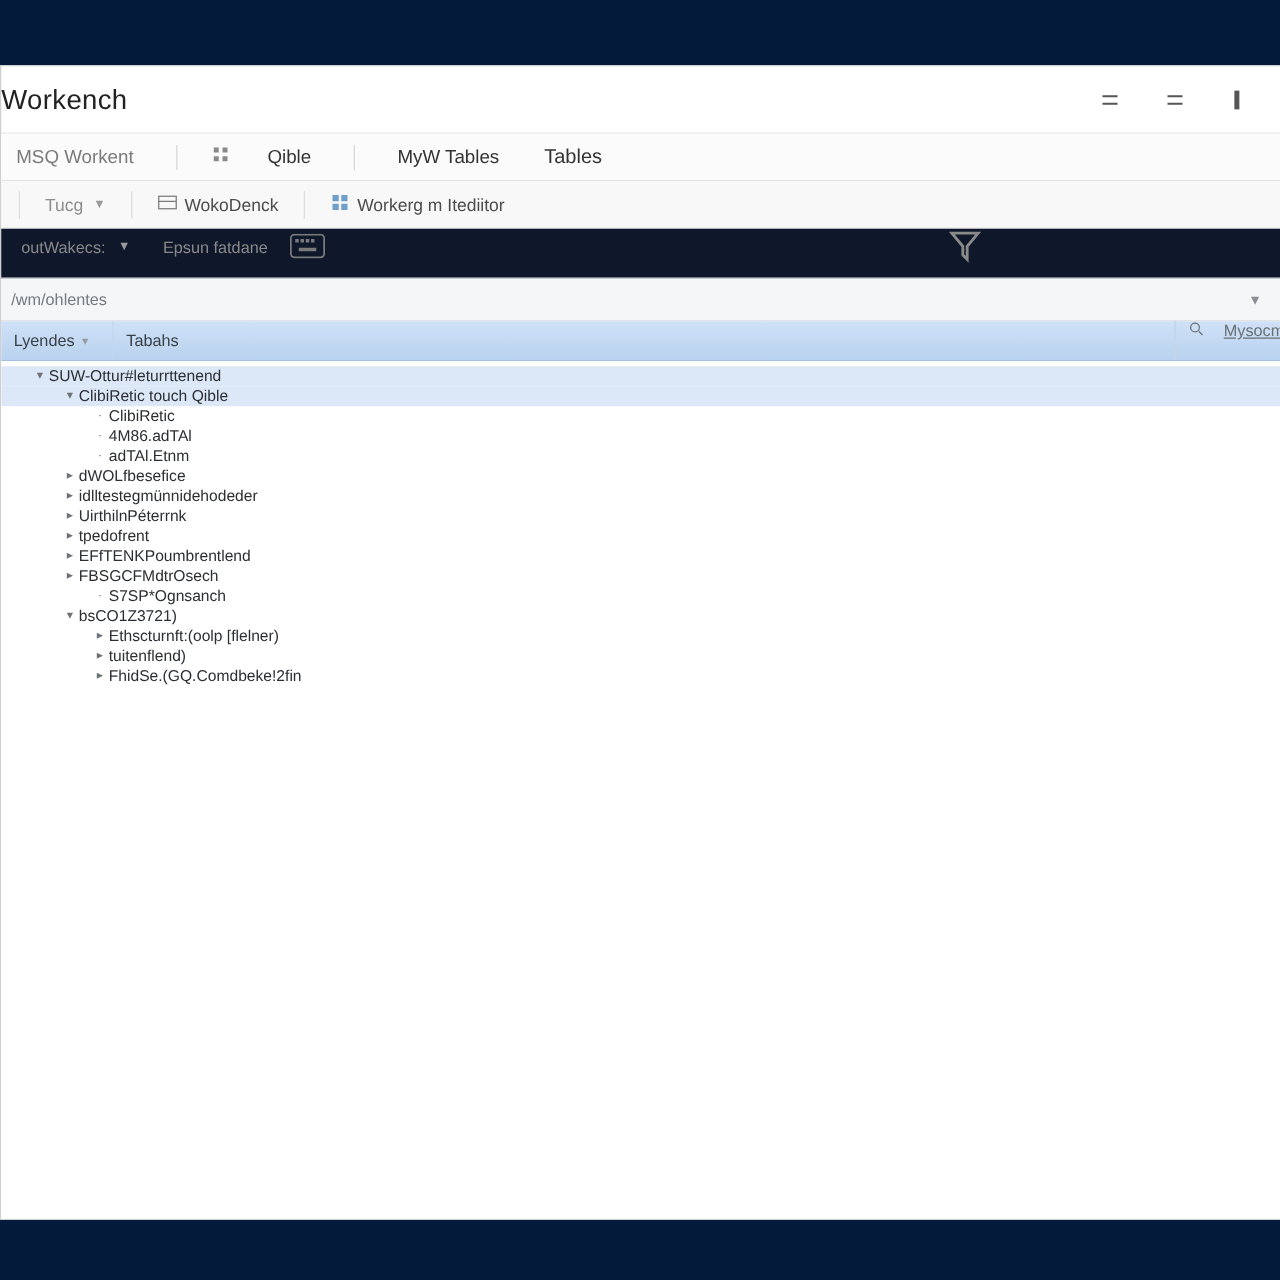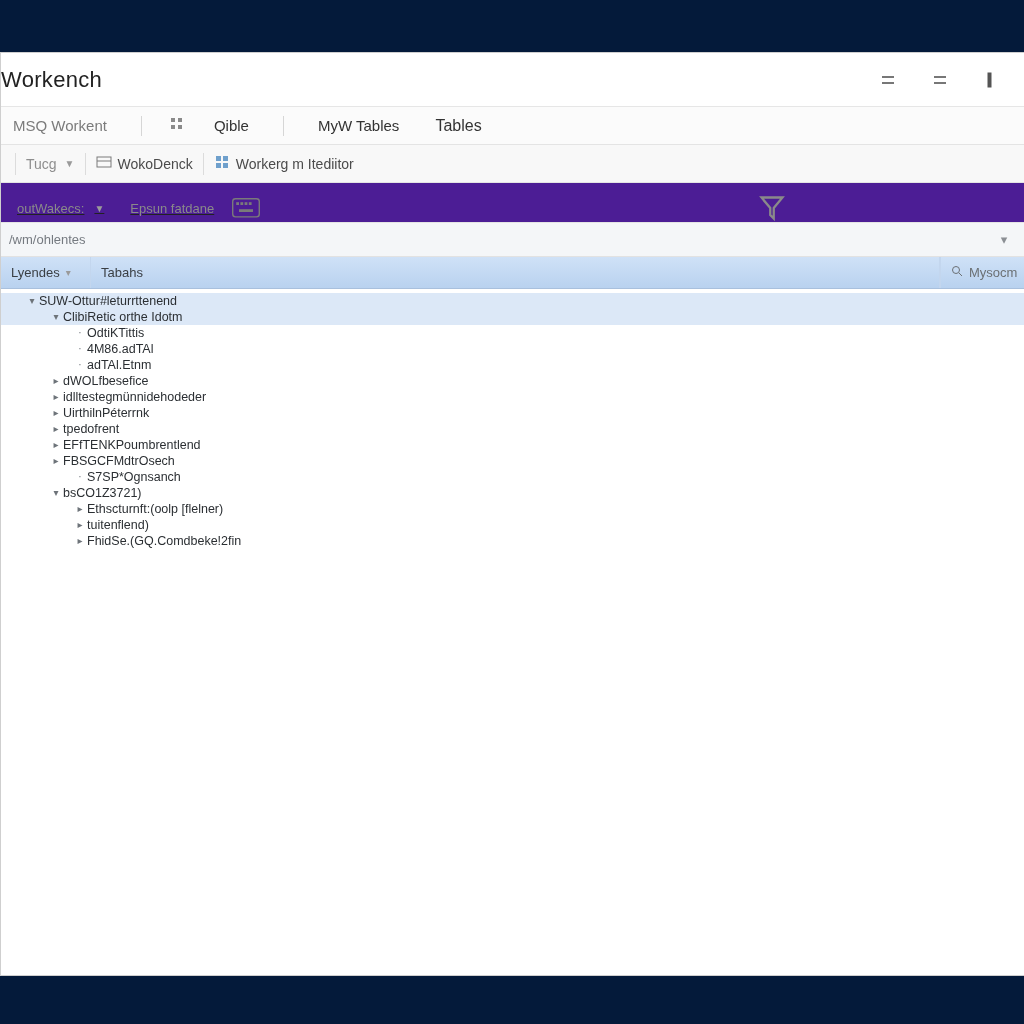--- a/index.html
+++ b/index.html
@@ -14,45 +14,45 @@
   .titlebar .win-controls { margin-left: auto; display: flex; gap: 24px; align-items: center; padding-right: 8px; }
   .ticon { width: 28px; height: 28px; display: flex; align-items: center; justify-content: center; color: #555; }
   .ticon svg { width: 16px; height: 16px; stroke: #555; }
   
   .menubar { height: 38px; display: flex; align-items: center; gap: 24px; padding: 0 6px; border-bottom: 1px solid #e4e4e4; background: #fbfbfb; font-size: 15px; }
   .menubar .sep { width: 1px; height: 20px; background: #d6d6d6; margin: 0 4px; }
   .menubar .menu-item { padding: 4px 6px; color: #333; cursor: default; }
   .menubar .menu-item.dim { color: #7b7b7b; }
   .menubar .mini-icon { color: #8a8a8a; }
   
-  .toolbar { height: 38px; display: flex; align-items: center; padding: 0 8px; border-bottom: 1px solid #e4e4e4; background: #f8f8f8; font-size: 14px; }
+  .toolbar { height: 38px; display: flex; align-items: center; gap: 10px; padding: 0 8px; border-bottom: 1px solid #e4e4e4; background: #f8f8f8; font-size: 14px; }
   .toolbar .sep { width: 1px; height: 22px; background: #dcdcdc; margin: 0 6px; }
   .toolbar .tb-item { display: flex; align-items: center; gap: 6px; color: #4b4b4b; padding: 2px 4px; cursor: default;}
   .toolbar .tb-item.dim { color: #8e8e8e; }
   .toolbar .tb-icon svg { width: 16px; height: 16px; }
   .chev { margin-left: 2px; color: #9a9a9a; font-size: 10px; }
   
-  .querybar { height: 40px; display: flex; align-items: flex-end; gap: 10px; padding: 0 8px; border-bottom: 1px solid #e4e4e4; background: #4c1d95; text-decoration: underline; }
+  .querybar { height: 40px; display: flex; align-items: flex-start; gap: 10px; padding: 0 8px; border-bottom: 1px solid #e4e4e4; background: #0f172a; }
   .querybar .qb-combo { display: flex; align-items: center; height: 28px; padding: 0 8px; border: 1px solid #dcdcdc; background: #fff; color: #8a8a8a; font-size: 13px; border-radius: 2px; }
   .querybar .qb-combo.noborder { border: none; background: transparent; }
   .querybar .qb-input { flex: 0 0 440px; height: 30px; border: 1px solid #d2d2d2; border-radius: 3px; padding: 0 10px; font-size: 14px; color: #555; background: #fff; }
   .querybar .qb-icon { width: 28px; height: 28px; display:flex; align-items:center; justify-content:center; color:#7a7a7a; }
   .querybar .spacer { flex: 1; }
   
   .pathbar { height: 34px; display: flex; align-items: center; padding: 0 8px; border-bottom: 1px solid #e2e2e2; background: #f4f6f8; color: #757a80; font-size: 13px; }
   .pathbar .path { flex: 1; }
   .pathbar .chevbox { width: 24px; text-align: center; color: #8b8f94; }
   .pathbar .rightpane { display:flex; align-items:center; gap:8px; padding-left:10px; border-left:1px solid #dfe3e7; height:100%; color:#4e5256; width: 216px;}
   .pathbar .rightpane .ricon svg { width:14px; height:14px; }
   
   .colstrip { height: 32px; display:flex; align-items:center; background: linear-gradient(#cfe1f7, #b9d2ef); border-bottom: 1px solid #a9c0dd; font-size: 13px; color:#3a3f44; }
   .colstrip .col { padding: 12px 10px; display:flex; align-items:center; gap:4px; height:100%; border-right:1px solid #c3d6ee; }
   .colstrip .col:first-child { width: 90px; }
   .colstrip .col:nth-child(2) { width: auto; flex:1; }
-  .colstrip .search { margin-left:auto; display:flex; align-items:center; gap:6px; padding:0 10px; color:#6b7074; border-left:1px solid #c3d6ee; height:100%; width:84px;}
+  .colstrip .search { margin-left:auto; display:flex; gap:16px; padding:0 10px; color:#6b7074; border-left:1px solid #c3d6ee; height:100%; width:84px;text-decoration:underline;}
   
   .treewrap { flex: 1 1 auto; overflow: hidden; background:#fff; }
   .tree { padding: 4px 0 0 0; font-size: 12.5px; color:#2b2f33; line-height: 16px; }
   .tree .row { display:flex; align-items:center; height:16px; }
   .tree .tw { width: 14px; text-align:center; color:#6d7379; font-size:10px; }
   .tree .lbl { }
   .tree .sel { background:#dce8f7; }
   .tree .d0 { padding-left: 24px; }
   .tree .d1 { padding-left: 48px; }
   .tree .d2 { padding-left: 72px; }
@@ -186,25 +186,25 @@
     </div>
 
     <div class="treewrap">
       <div class="tree" id="tree">
           <div class="row d0 sel">
             <span class="tw">▾</span>
             <span class="lbl">SUW-Ottur#leturrttenend</span>
           </div>
           <div class="row d1 sel">
             <span class="tw">▾</span>
-            <span class="lbl">ClibiRetic orthe Idotm</span>
-          </div>
-          <div class="row d2">
-            <span class="tw">·</span>
-            <span class="lbl">OdtiKTittis</span>
+            <span class="lbl">ClibiRetic touch Qible</span>
+          </div>
+          <div class="row d2">
+            <span class="tw">·</span>
+            <span class="lbl">ClibiRetic</span>
           </div>
           <div class="row d2">
             <span class="tw">·</span>
             <span class="lbl">4M86.adTAl</span>
           </div>
           <div class="row d2">
             <span class="tw">·</span>
             <span class="lbl">adTAl.Etnm</span>
           </div>
           <div class="row d1">

